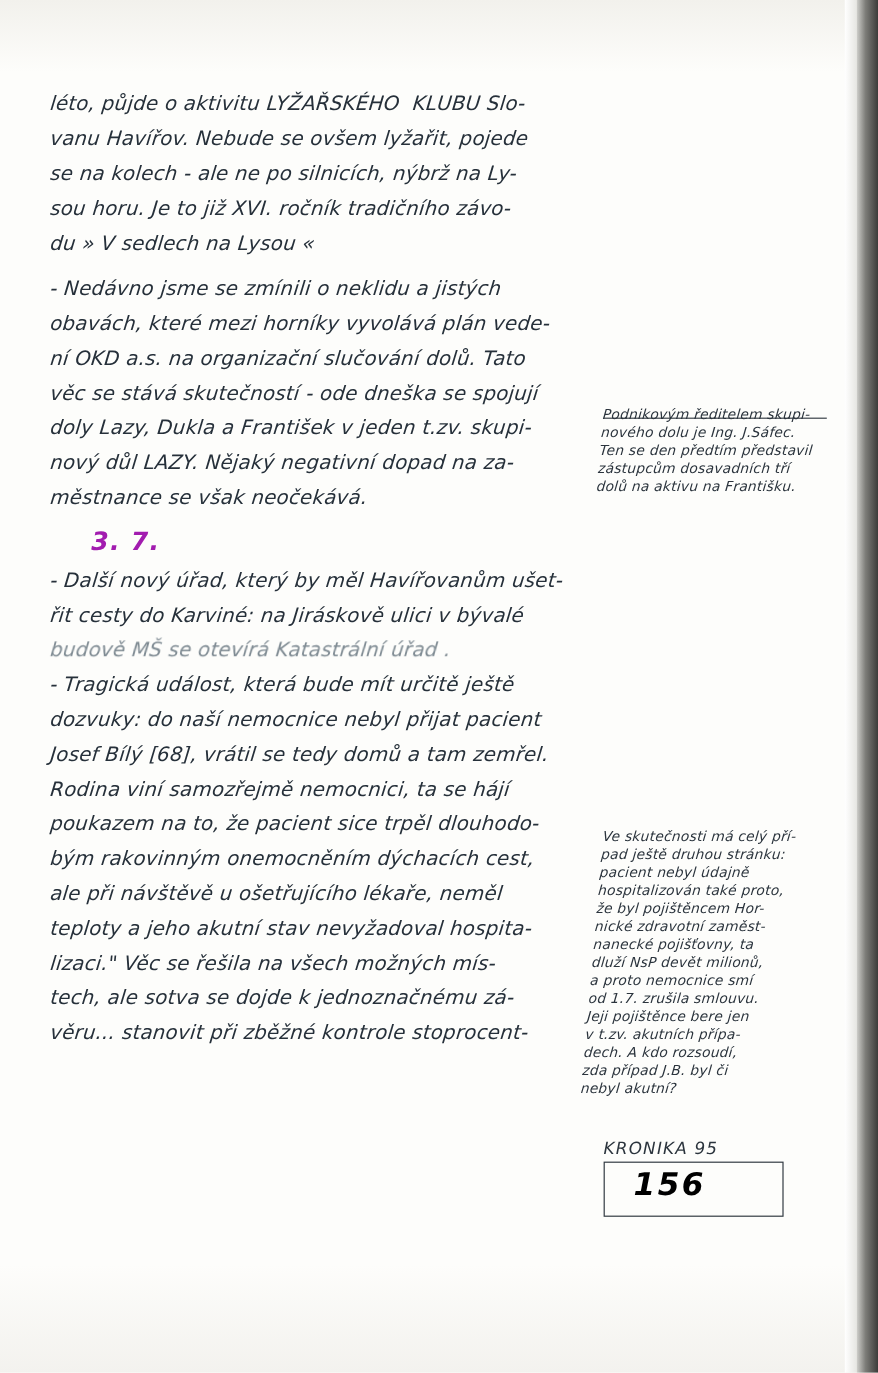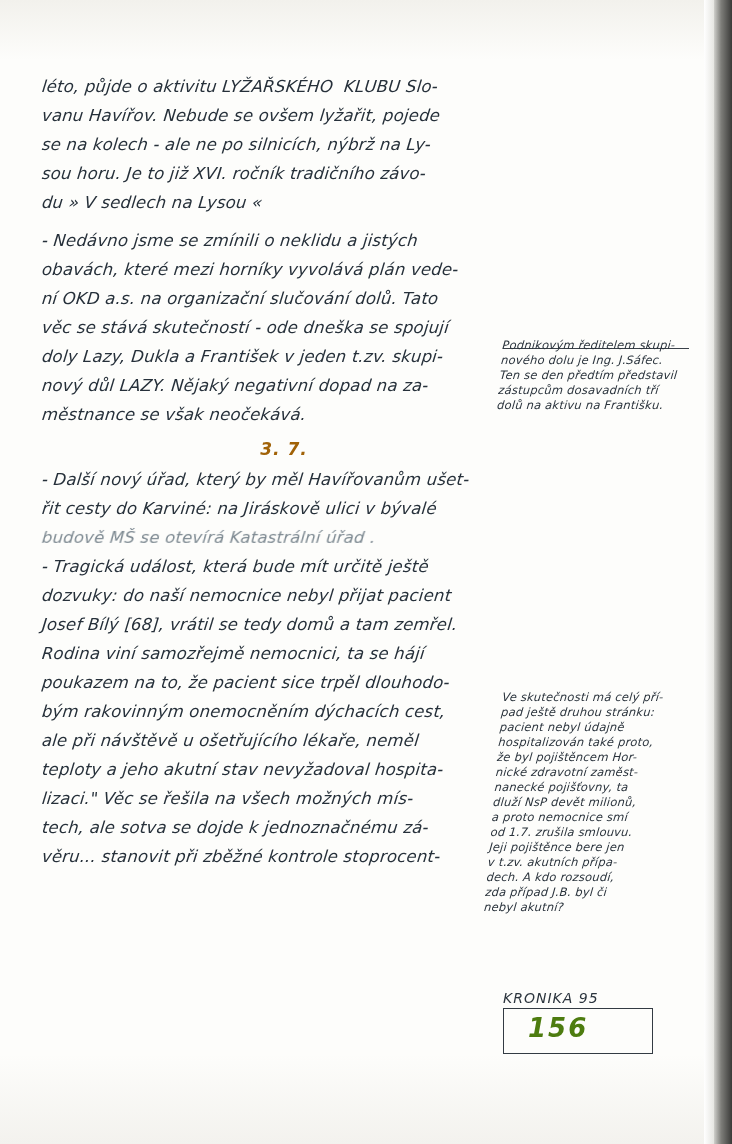--- a/index.html
+++ b/index.html
@@ -68,27 +68,26 @@
   .line {
     font-size: 16.5px;
     line-height: 29px;
     white-space: pre;
     transform-origin: left center;
   }
   .line.sk { transform: skewX(-6deg); }
   .para-gap { height: 9px; }
 
   .date-head {
-    font-size: 17px;
+    font-size: 21px;
     font-weight: bold;
     font-style: italic;
-    color: #a16207;
+    color: #a21caf;
     margin: 10px 0 6px 34px;
     letter-spacing: 1px;
-    text-align: center;
   }
   .smudge {
     color: #7e8a92;
     filter: blur(0.6px);
   }
 
   
   .margin-note {
     position: absolute;
     width: 200px;
@@ -117,36 +116,35 @@
     left: 503px;
     top: 950px;
     width: 168px;
   }
   #stamp-label {
     font-size: 14px;
     font-style: italic;
     color: #2b343d;
     letter-spacing: 1px;
     margin-bottom: 2px;
-    margin-top: 40px;
   }
   #stamp-box {
     width: 148px;
     height: 44px;
     border: 1.6px solid #333b43;
     position: relative;
   }
   #stamp-number {
     position: absolute;
     left: 24px;
     top: 4px;
     font-size: 26px;
     font-weight: bold;
     font-style: italic;
-    color: #4d7c0f;
+    color: #000000;
     letter-spacing: 2px;
   }
 </style>
 </head>
 <body>
 
 <div id="page">
 
   <div class="page-shade-top"></div>
   <div class="page-shade-bottom"></div>

